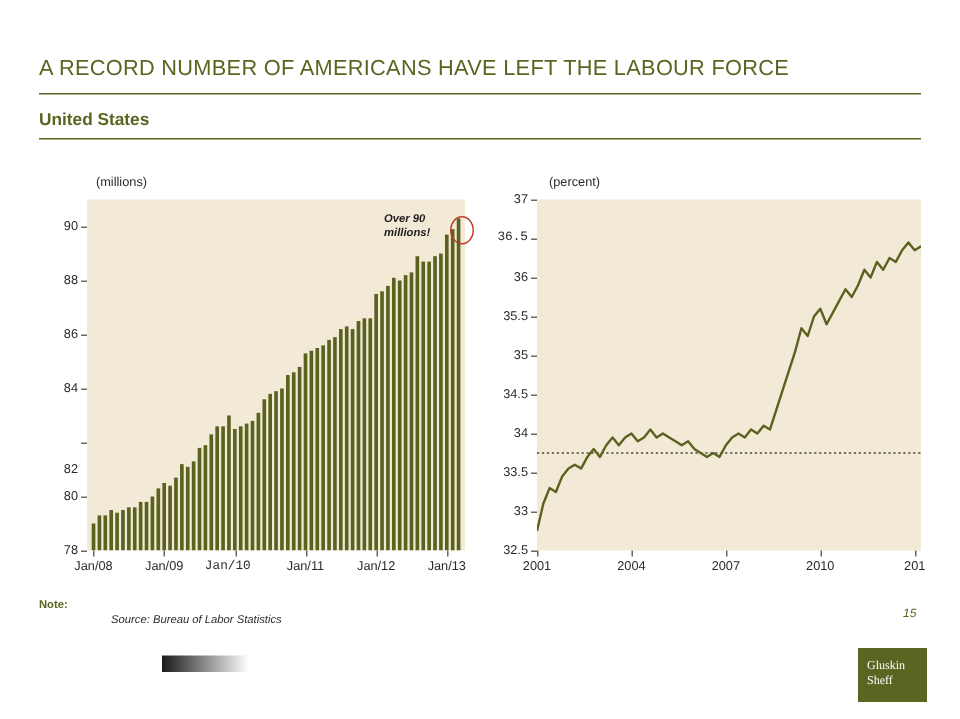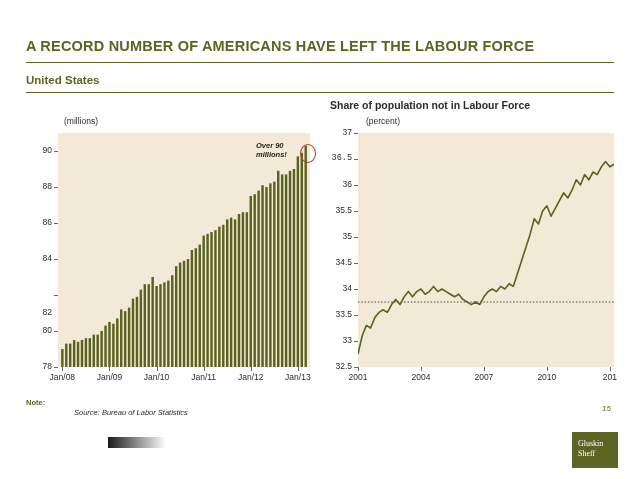--- a/index.html
+++ b/index.html
@@ -18,21 +18,21 @@
   .slide {
     position: absolute;
     left: 0; top: 0;
     width: 640px; height: 479px;
     background: #ffffff;
   }
   .title {
     position: absolute;
     left: 26px; top: 38px;
     font-size: 14.5px;
-    font-weight: bold;
+    font-weight: normal;
     letter-spacing: 0.2px;
     color: #5b6420;
     white-space: nowrap;
   }
   .title-rule {
     position: absolute;
     left: 26px; top: 62px;
     width: 588px; height: 1px;
     background: #5b6420;
   }
@@ -230,37 +230,36 @@
       <div class="axis-label ytick" style="left: 18px; top: 181px; width: 34px;">88</div>
       <div class="tick-mark" style="left: 54px; top: 187px; width: 4px; height: 1px;"></div>
       <div class="axis-label ytick" style="left: 18px; top: 145px; width: 34px;">90</div>
       <div class="tick-mark" style="left: 54px; top: 151px; width: 4px; height: 1px;"></div>
     </div>
   <div id="left-xticks">
       <div class="axis-label" style="left: 42.357px; top: 372px; width: 40px; text-align: center;">Jan/08</div>
       <div class="tick-mark" style="left: 62.357px; top: 367px; width: 1px; height: 4px;"></div>
       <div class="axis-label" style="left: 89.4598px; top: 372px; width: 40px; text-align: center;">Jan/09</div>
       <div class="tick-mark" style="left: 109.46px; top: 367px; width: 1px; height: 4px;"></div>
-      <div class="axis-label" style="left: 136.563px; top: 372px; width: 40px; text-align: center;">Jan/10</div>
+      <div class="axis-label" style="left: 136.563px; top: 372px; width: 40px;  font-family: Liberation Mono, monospace;">Jan/10</div>
       <div class="tick-mark" style="left: 156.563px; top: 367px; width: 1px; height: 4px;"></div>
       <div class="axis-label" style="left: 183.665px; top: 372px; width: 40px; text-align: center;">Jan/11</div>
       <div class="tick-mark" style="left: 203.665px; top: 367px; width: 1px; height: 4px;"></div>
       <div class="axis-label" style="left: 230.768px; top: 372px; width: 40px; text-align: center;">Jan/12</div>
       <div class="tick-mark" style="left: 250.768px; top: 367px; width: 1px; height: 4px;"></div>
       <div class="axis-label" style="left: 277.871px; top: 372px; width: 40px; text-align: center;">Jan/13</div>
       <div class="tick-mark" style="left: 297.871px; top: 367px; width: 1px; height: 4px;"></div>
     </div>
 
   <div class="annot" style="left:256px; top:142px;">
     <span>Over 90</span><br>
     <span>millions!</span>
   </div>
   <div class="ellipse" style="left:300px; top:144px; width:14px; height:17px;"></div>
 
-  <div class="panel-title" style="left:330px; top:99px;">Share of population not in Labour Force</div>
   <div class="panel-units" style="left:330px; top:116px;">(percent)</div>
   <div class="plot" id="right-plot" style="left:358px; top:133px; width:256px; height:234px;"></div>
   <svg id="right-svg" style="position:absolute; left:358px; top:133px;" width="256" height="234">
       <line x1="0" x2="256" y1="169" y2="169" stroke="#4a4a35" stroke-width="1" stroke-dasharray="1.5,1.8"></line>
       <path d="M0.00,221.00 L4.20,202.80 L8.39,192.40 L12.59,195.00 L16.79,184.60 L20.98,179.40 L25.18,176.80 L29.38,179.40 L33.57,171.60 L37.77,166.40 L41.97,171.60 L46.16,163.80 L50.36,158.60 L54.56,163.80 L58.75,158.60 L62.95,156.00 L67.15,161.20 L71.34,158.60 L75.54,153.40 L79.74,158.60 L83.93,156.00 L88.13,158.60 L92.33,161.20 L96.52,163.80 L100.72,161.20 L104.92,166.40 L109.11,169.00 L113.31,171.60 L117.51,169.00 L121.70,171.60 L125.90,163.80 L130.10,158.60 L134.30,156.00 L138.49,158.60 L142.69,153.40 L146.89,156.00 L151.08,150.80 L155.28,153.40 L159.48,140.40 L163.67,127.40 L167.87,114.40 L172.07,101.40 L176.26,85.80 L180.46,91.00 L184.66,78.00 L188.85,72.80 L193.05,83.20 L197.25,75.40 L201.44,67.60 L205.64,59.80 L209.84,65.00 L214.03,57.20 L218.23,46.80 L222.43,52.00 L226.62,41.60 L230.82,46.80 L235.02,39.00 L239.21,41.60 L243.41,33.80 L247.61,28.60 L251.80,33.80 L256.00,31.20" fill="none" stroke="#5a6220" stroke-width="1.6" stroke-linejoin="round"></path>
     </svg>
   <div id="right-yticks">
       <div class="axis-label ytick" style="left: 320px; top: 361px; width: 32px;">32.5</div>
       <div class="tick-mark" style="left: 354px; top: 367px; width: 4px; height: 1px;"></div>
       <div class="axis-label ytick" style="left: 320px; top: 335px; width: 32px;">33</div>

